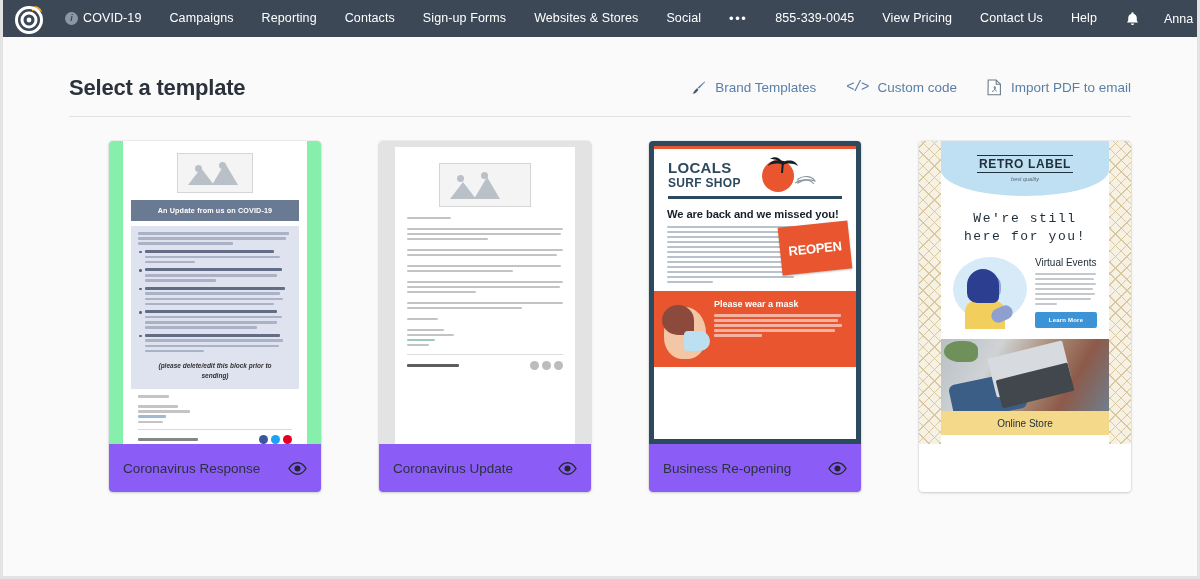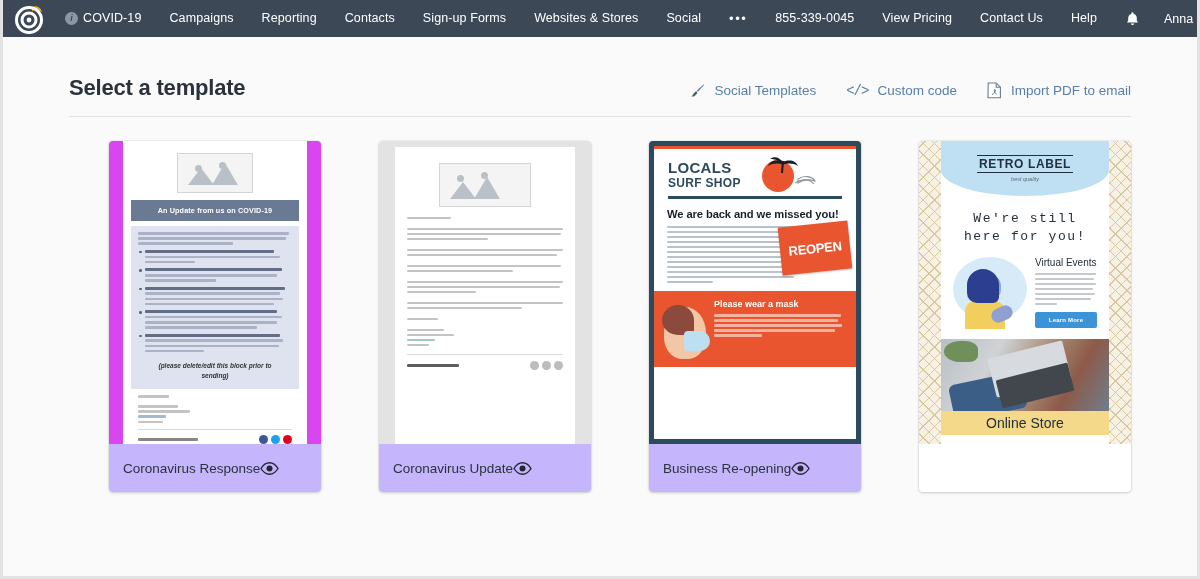--- a/index.html
+++ b/index.html
@@ -78,21 +78,21 @@
     border-left: 4px solid transparent;
     border-right: 4px solid transparent;
     border-top: 5px solid #ffffff;
     margin-top: 2px;
   }
 
   
   .content { padding: 0 66px; }
 
   .head-row {
-    display: flex; align-items: flex-end; justify-content: space-between;
+    display: flex; align-items: center; justify-content: space-between;
     padding-top: 38px; padding-bottom: 15px;
     border-bottom: 1px solid #e0e2e5;
   }
   .page-title {
     font-size: 22px; font-weight: bold; color: #2b323c;
     letter-spacing: -0.2px;
   }
   .head-actions { display: flex; align-items: center; gap: 30px; padding-bottom: 2px; }
   .head-action {
     display: flex; align-items: center; gap: 9px;
@@ -131,30 +131,30 @@
     position: relative;
     margin-left: 40px;
   }
   .thumb {
     height: 303px; width: 100%;
     overflow: hidden; position: relative;
     background: #e6e6e6;
   }
   .card-footer {
     height: 48px; flex: 0 0 48px;
-    display: flex; align-items: center; 
+    display: flex; align-items: center; justify-content: space-between;
     padding: 0 14px;
-    background: #c4b5fd;
+    background: #8b5cf6;
     position: relative; z-index: 3;
   }
   .card-name { font-size: 13.5px; color: #2b323c; }
   .eye { cursor: pointer; display:flex; }
 
   
-  .t1 { background: #d946ef; padding: 0 14px; }
+  .t1 { background: #86efac; padding: 0 14px; }
   .t1-inner { background:#fff; height: 100%; padding: 8px 8px 0; }
   .t1-img {
     height: 47px; background:#fff; display:flex; align-items:center; justify-content:center;
   }
   .ph-img {
     width: 76px; height: 40px; border: 1px solid #d5d5d5; background:#f4f4f4;
     position: relative; overflow:hidden;
   }
   .ph-img::before, .ph-img::after {
     content:""; position:absolute; bottom: 7px;
@@ -252,21 +252,21 @@
   .t4-col .p-txt { background:#c4c9cd; }
   .t4-btn { margin-top: 7px; background:#3c93d6; color:#fff; font-size: 6px; font-weight:bold; padding: 5px 0; width: 62px; text-align:center; border-radius:2px; letter-spacing:.2px;}
   .t4-photo {
     height: 72px; margin: 8px 0 0; position:relative; overflow:hidden;
     background: linear-gradient(120deg,#b9bfc4 0%,#cfd3d6 30%,#a98b74 55%,#8d5a4a 75%,#6f7e8c 100%);
   }
   .lap1 { position:absolute; left: 30%; top: 14%; width: 46%; height: 56%; background:#d7dade; transform: rotate(-14deg); border-radius:2px;}
   .lap2 { position:absolute; left: 34%; top: 44%; width: 44%; height: 40%; background:#41474d; transform: rotate(-14deg); border-radius:2px;}
   .jeans { position:absolute; left: 6%; bottom: -6%; width: 44%; height: 52%; background:#3a5e86; transform: rotate(-12deg); border-radius: 6px;}
   .plant { position:absolute; left: 2%; top: 2%; width: 20%; height: 30%; background:#6f8f5b; border-radius: 50% 40% 30% 50%;}
-  .t4-yellow { height: 24px; background:#f4d98a; display:flex; align-items:center; justify-content:center; font-size: 14px; color:#22303c;}
+  .t4-yellow { height: 24px; background:#f4d98a; display:flex; align-items:center; justify-content:center; font-size: 10px; color:#22303c;}
 </style>
 </head>
 <body>
 
 <div class="page">
 
   <div class="navbar">
 
     <div class="logo">
       <svg width="34" height="34" viewBox="0 0 34 34" aria-hidden="true">
@@ -316,21 +316,21 @@
 
       <div class="head-actions">
 
         <div class="head-action">
           <span class="ic">
             <svg width="15" height="15" viewBox="0 0 16 16" aria-hidden="true">
               <path d="M14.5 1.5 L7.2 8 l1.3 1.3 L15 2.2 z" fill="#5a7fa6"></path>
               <path d="M6.6 8.6 L4.2 11 c-.7.7-.9 2-2.7 3.3 1.9.5 3.4-.3 4.2-1.2 l2.2-2.4 z" fill="#4a5a68"></path>
             </svg>
           </span>
-          <span>Social Templates</span>
+          <span>Brand Templates</span>
         </div>
 
         <div class="head-action">
           <span class="ic code-ic">&lt;/&gt;</span>
           <span>Custom code</span>
         </div>
 
         <div class="head-action">
           <span class="ic">
             <svg width="15" height="17" viewBox="0 0 15 17" aria-hidden="true">

